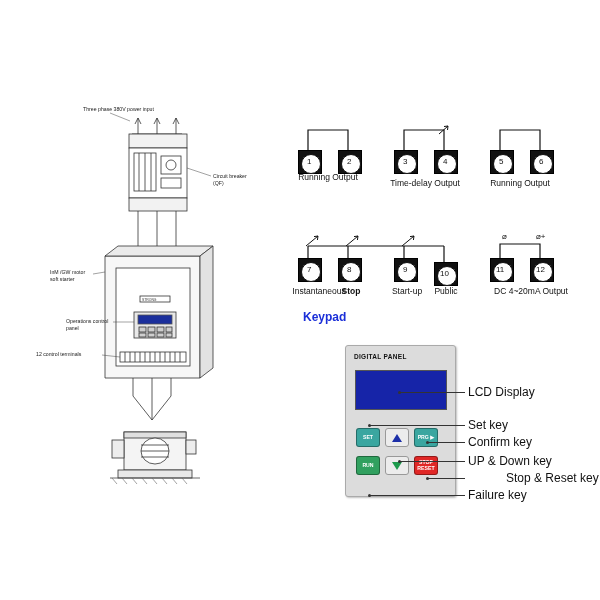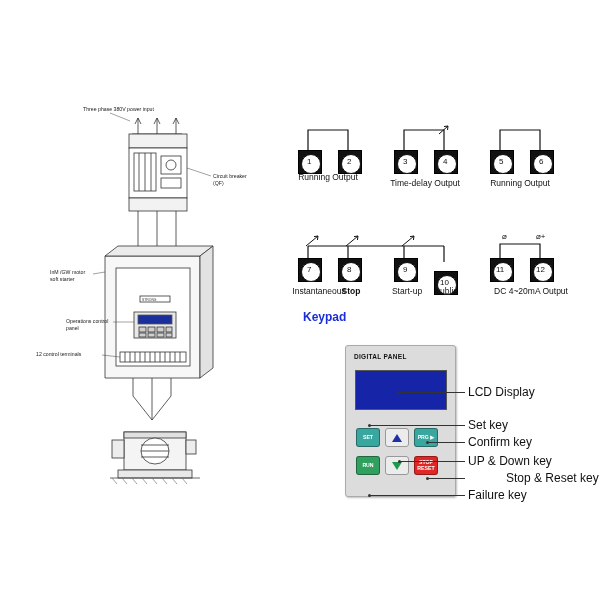--- a/index.html
+++ b/index.html
@@ -363,21 +363,21 @@
         <div class="tnum" style="left:8px; top:6px; color:#111;">7</div>
       </div>
       <div class="tbox" style="left:42px; top:0;">
         <div class="tcirc" style="left:2px;"></div>
         <div class="tnum" style="left:8px; top:6px; color:#111;">8</div>
       </div>
       <div class="tbox" style="left:98px; top:0;">
         <div class="tcirc" style="left:2px;"></div>
         <div class="tnum" style="left:8px; top:6px; color:#111;">9</div>
       </div>
-      <div class="tbox" style="left:138px; top:13px;text-align:center;">
+      <div class="tbox" style="left:138px; top:4px;text-align:center;">
         <div class="tcirc" style="left:2px;"></div>
         <div class="tnum" style="left:5px; top:6px; color:#111;">10</div>
       </div>
       <div class="tbox" style="left:194px; top:0;">
         <div class="tcirc" style="left:2px;"></div>
         <div class="tnum" style="left:5px; top:6px; color:#111;">11</div>
       </div>
       <div class="tbox" style="left:234px; top:0;">
         <div class="tcirc" style="left:2px;"></div>
         <div class="tnum" style="left:5px; top:6px; color:#111;">12</div>

